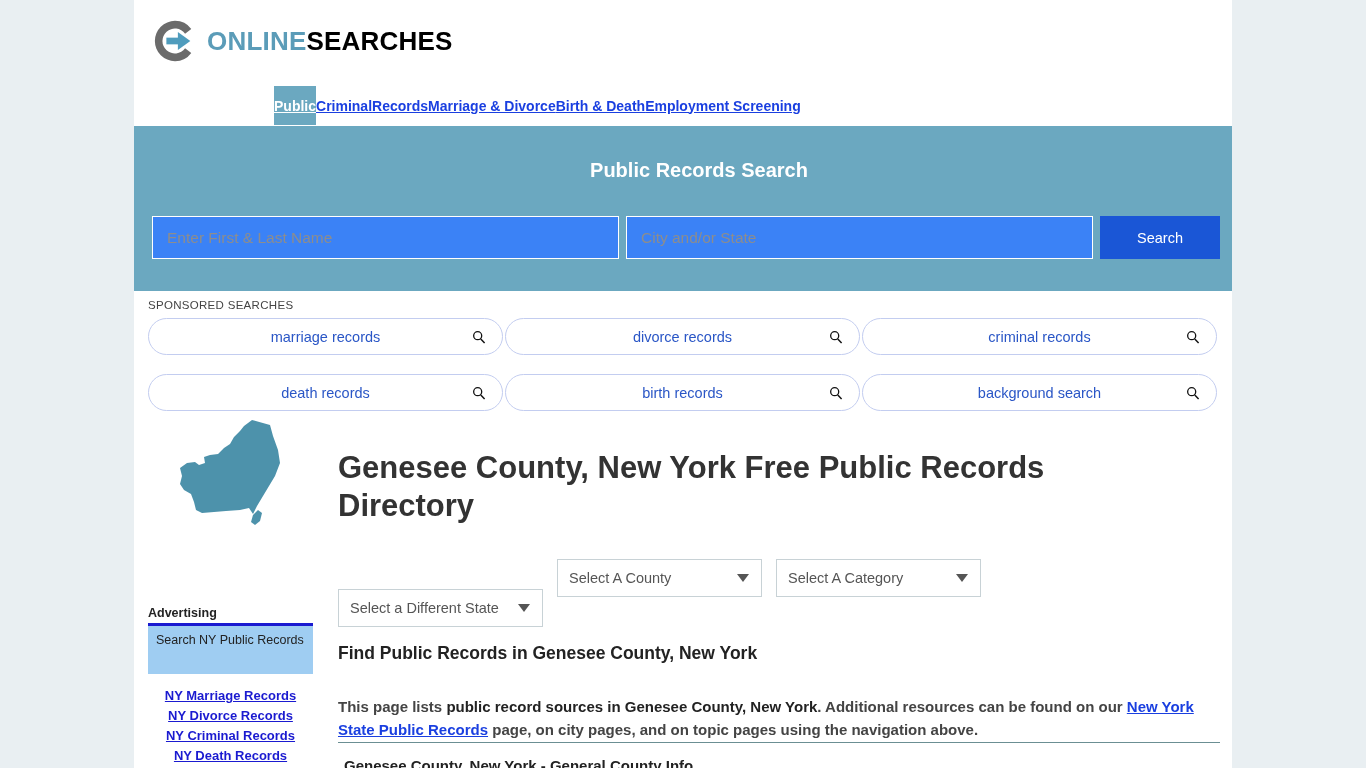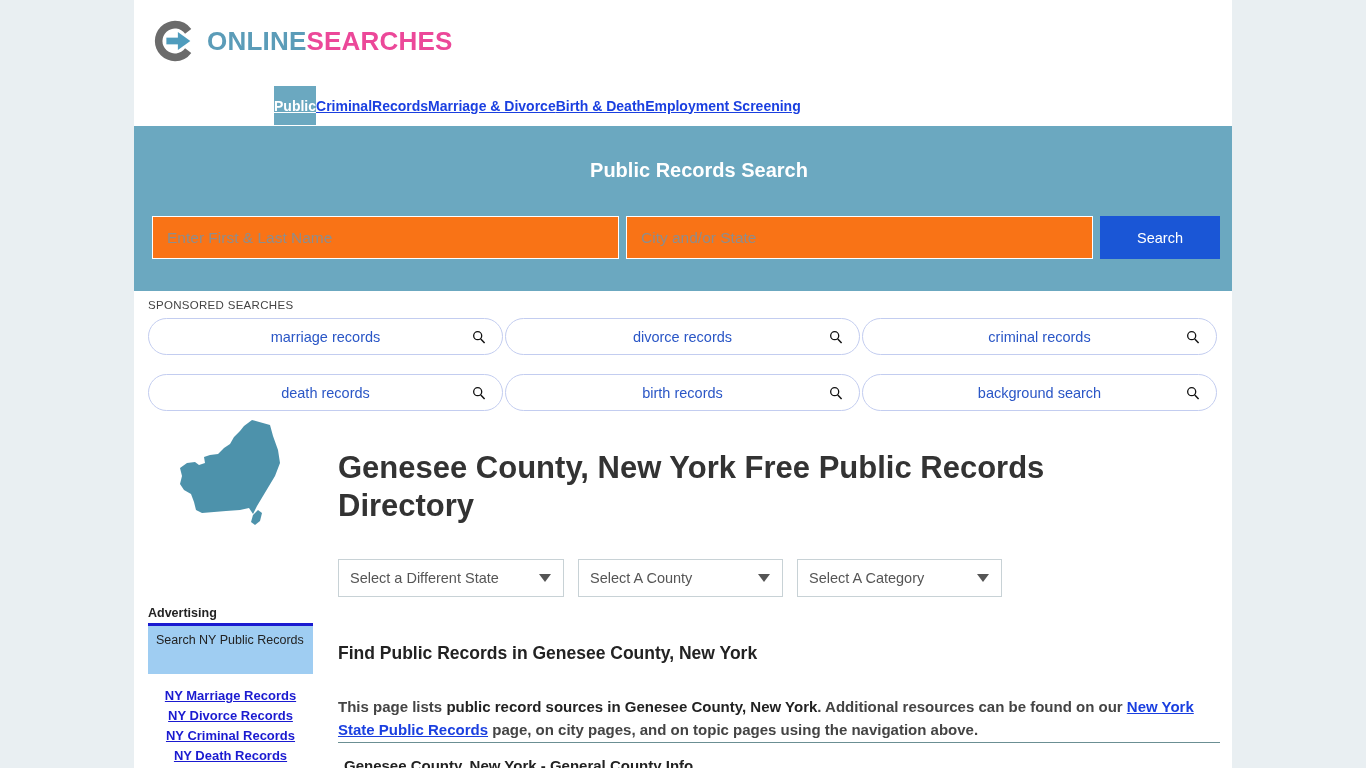--- a/index.html
+++ b/index.html
@@ -32,21 +32,21 @@
   }
   .logo-mark { width: 46px; height: 46px; display: block; }
   .logo-text {
     font-size: 26px;
     font-weight: bold;
     letter-spacing: .2px;
     white-space: nowrap;
     line-height: 1;
   }
   .logo-online { color: #5b9cb8; }
-  .logo-searches { color: #ec4899; }
+  .logo-searches { color: #000000; }
 
   
   .nav {
     position: absolute;
     left: 0; top: 86px;
     width: 1098px;
     height: 39px;
     display: flex;
     align-items: stretch;
     padding-left: 140px;
@@ -87,21 +87,21 @@
   }
   .hero-row {
     position: absolute;
     left: 18px; top: 90px;
     display: flex;
     gap: 7px;
   }
   .hero-input {
     height: 43px;
     border: 1px solid #ffffff;
-    background: #f97316;
+    background: #3b82f6;
     font-size: 15.5px;
     color: #333;
     padding: 0 14px;
     font-family: "Liberation Sans", sans-serif;
     outline: none;
   }
   .hero-input::placeholder { color: #8d8d8d; }
   #name-input { width: 467px; }
   #loc-input  { width: 467px; }
   .hero-btn {
@@ -194,21 +194,21 @@
     white-space: nowrap;
   }
   .sel-caret {
     position: absolute;
     right: 12px;
     width: 0; height: 0;
     border-left: 6px solid transparent;
     border-right: 6px solid transparent;
     border-top: 8px solid #555555;
   }
-  #sel-state { width: 226px; }
+  #sel-state { width: 205px; margin-top: 30px; }
   #sel-county { width: 205px; }
   #sel-category { width: 205px; }
 
   
   .sidebar {
     position: absolute;
     left: 14px; top: 606px;
     width: 165px;
   }
   .ad-heading {

